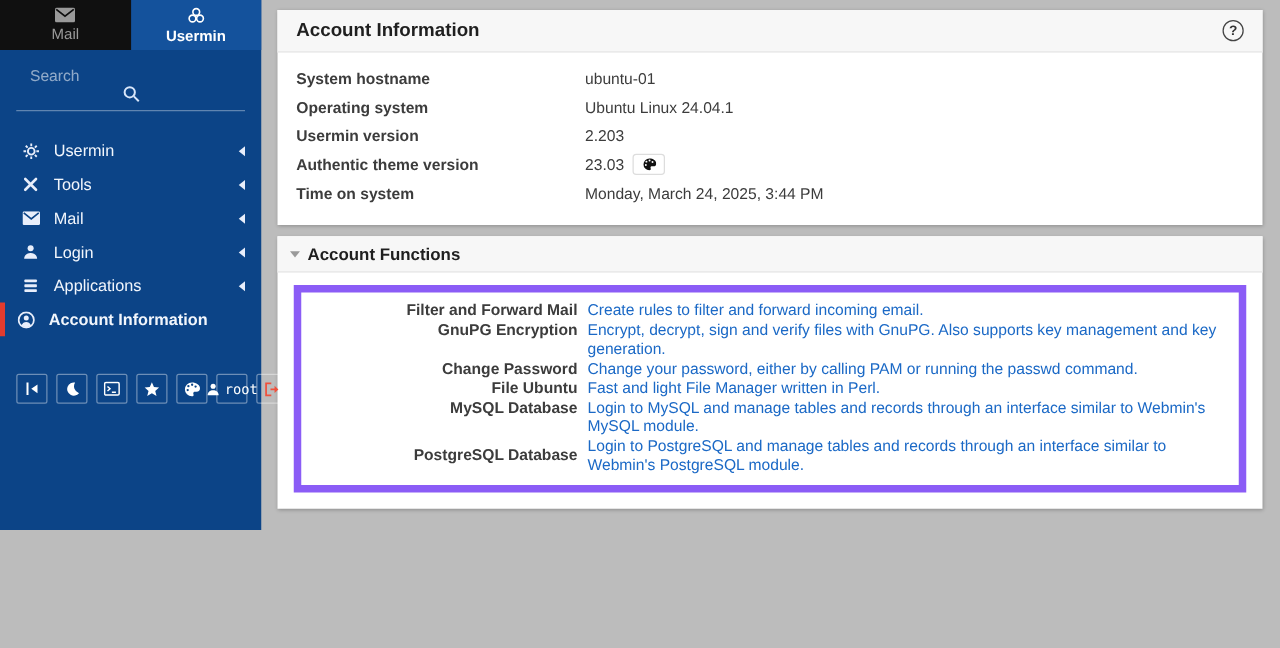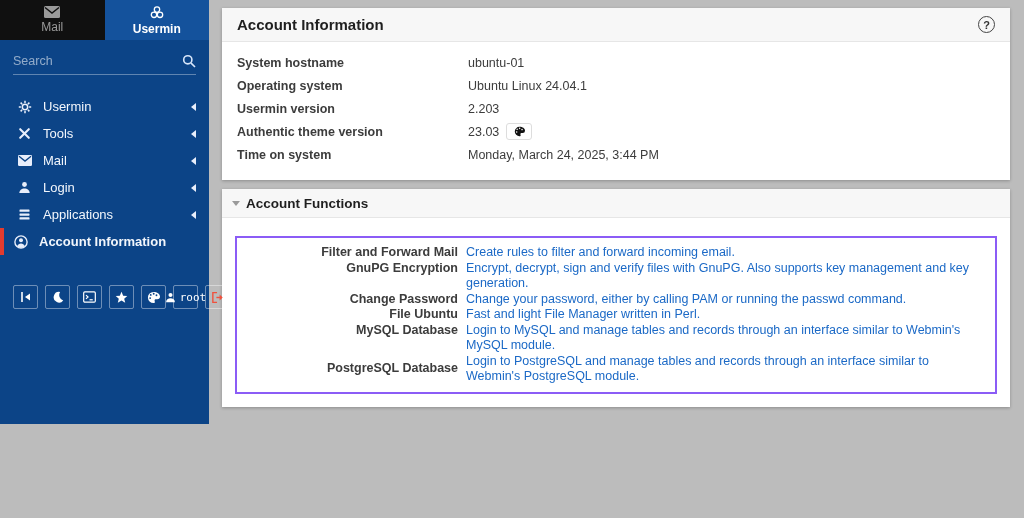--- a/index.html
+++ b/index.html
@@ -11,21 +11,21 @@
   html,body{width:1024px;height:518px;overflow:hidden;}
   body{font-family:"Liberation Sans",sans-serif;display:flex;background:var(--main-bg);}
 
   
   .sidebar{width:209px;min-width:209px;height:424px;background:var(--sidebar-bg);display:flex;flex-direction:column;position:relative;}
   .tabs{display:flex;height:40px;}
   .tab{flex:1;display:flex;flex-direction:column;align-items:center;justify-content:center;gap:2px;cursor:pointer;}
   .tab-mail{background:var(--tab-mail);color:#9a9a9a;}
   .tab-usermin{background:var(--tab-active);color:#fff;font-weight:bold;}
   .tab .tlabel{font-size:12px;}
-  .search-row{display:flex;align-items:center;margin:14px 13px 0 13px;border-bottom:1px solid rgba(255,255,255,0.35);padding-bottom:6px;}
+  .search-row{display:flex;align-items:center;margin:14px 13px 0 13px;border-bottom:1px solid rgba(255,255,255,0.35);padding-bottom:6px;flex-direction:column;}
   .search-row input{flex:1;background:transparent;border:none;outline:none;color:#fff;font-size:12.5px;font-family:"Liberation Sans",sans-serif;}
   .search-row input::placeholder{color:rgba(255,255,255,0.55);}
   .search-icn{color:#d8e6fa;display:flex;}
   .menu{margin-top:18px;}
   .mitem{display:flex;align-items:center;height:27px;padding:0 13px;color:#f2f6fc;font-size:13px;cursor:pointer;border-left:4px solid transparent;}
   .mitem .icn{width:15px;display:flex;justify-content:center;margin-right:11px;color:#e8eefb;}
   .mitem .mlabel{flex:1;}
   .mitem.active{border-left:4px solid var(--accent-red);font-weight:bold;padding-left:9px;}
   .chev{width:0;height:0;border-top:4px solid transparent;border-bottom:4px solid transparent;border-right:5px solid #e8eefb;}
   .foot-icons{display:flex;align-items:center;gap:7px;margin:30px 0 0 13px;}
@@ -43,21 +43,21 @@
   .p1-body{padding:9px 15px 14px 15px;}
   .irow{display:flex;align-items:center;height:23px;font-size:12.5px;color:var(--text);}
   .ilabel{width:231px;font-weight:bold;}
   .ivalue{display:flex;align-items:center;gap:7px;}
   .theme-btn{width:26px;height:17px;background:#fff;border:1px solid #ddd;border-radius:3px;display:flex;align-items:center;justify-content:center;cursor:pointer;color:#111;}
   .panel2{margin-top:9px;}
   .p2-head{height:29px;padding:0 10px;gap:6px;}
   .tri-down{width:0;height:0;border-left:4px solid transparent;border-right:4px solid transparent;border-top:5px solid #9a9a9a;cursor:pointer;}
   .p2-title{font-size:13.5px;font-weight:bold;color:#1f1f1f;}
   .p2-body{padding:10px 13px 13px 13px;}
-  .fn-box{border:2px solid #8b5cf6;padding:7px 9px;margin-top:8px;}
+  .fn-box{border:6px solid #8b5cf6;padding:7px 9px;}
   .frow{display:flex;font-size:12.5px;line-height:15.5px;}
   .flabel{width:220px;min-width:220px;text-align:right;font-weight:bold;color:var(--text);padding-right:8px;}
   .flink{color:var(--link);text-decoration:none;flex:1;cursor:pointer;}
   svg{display:block;}
 </style>
 </head>
 <body>
 
 <div class="sidebar">
   <div class="tabs">

